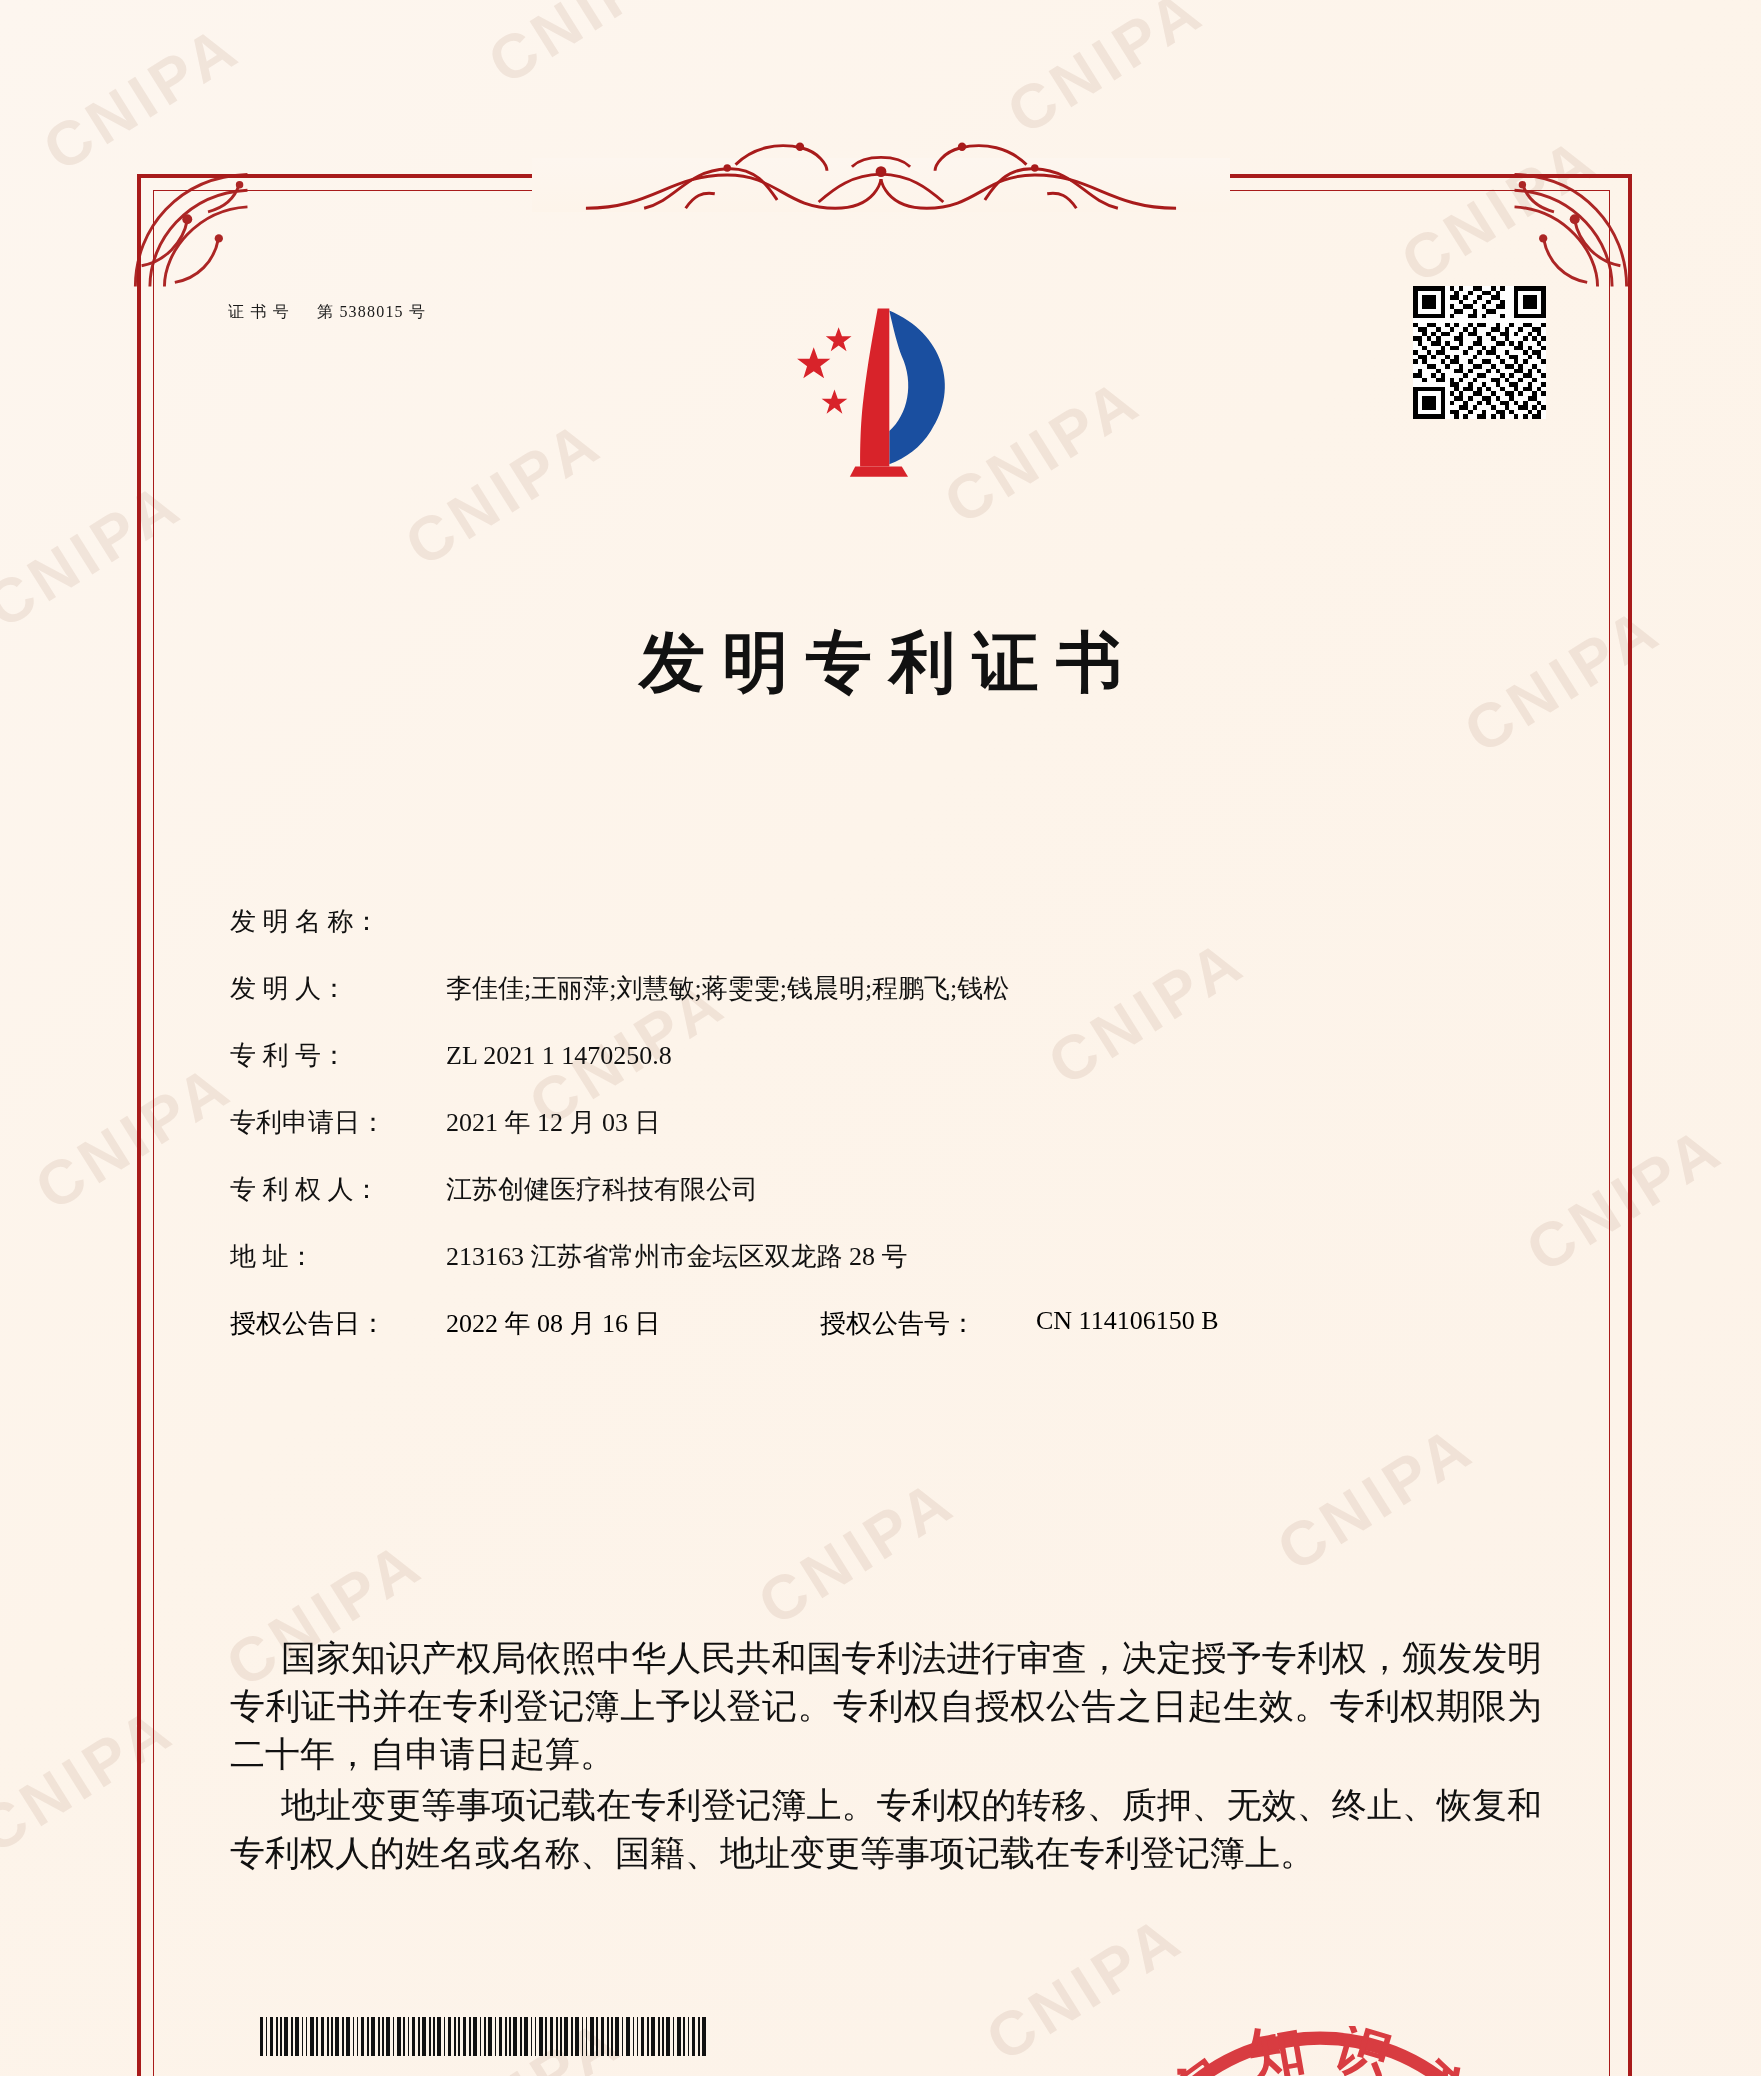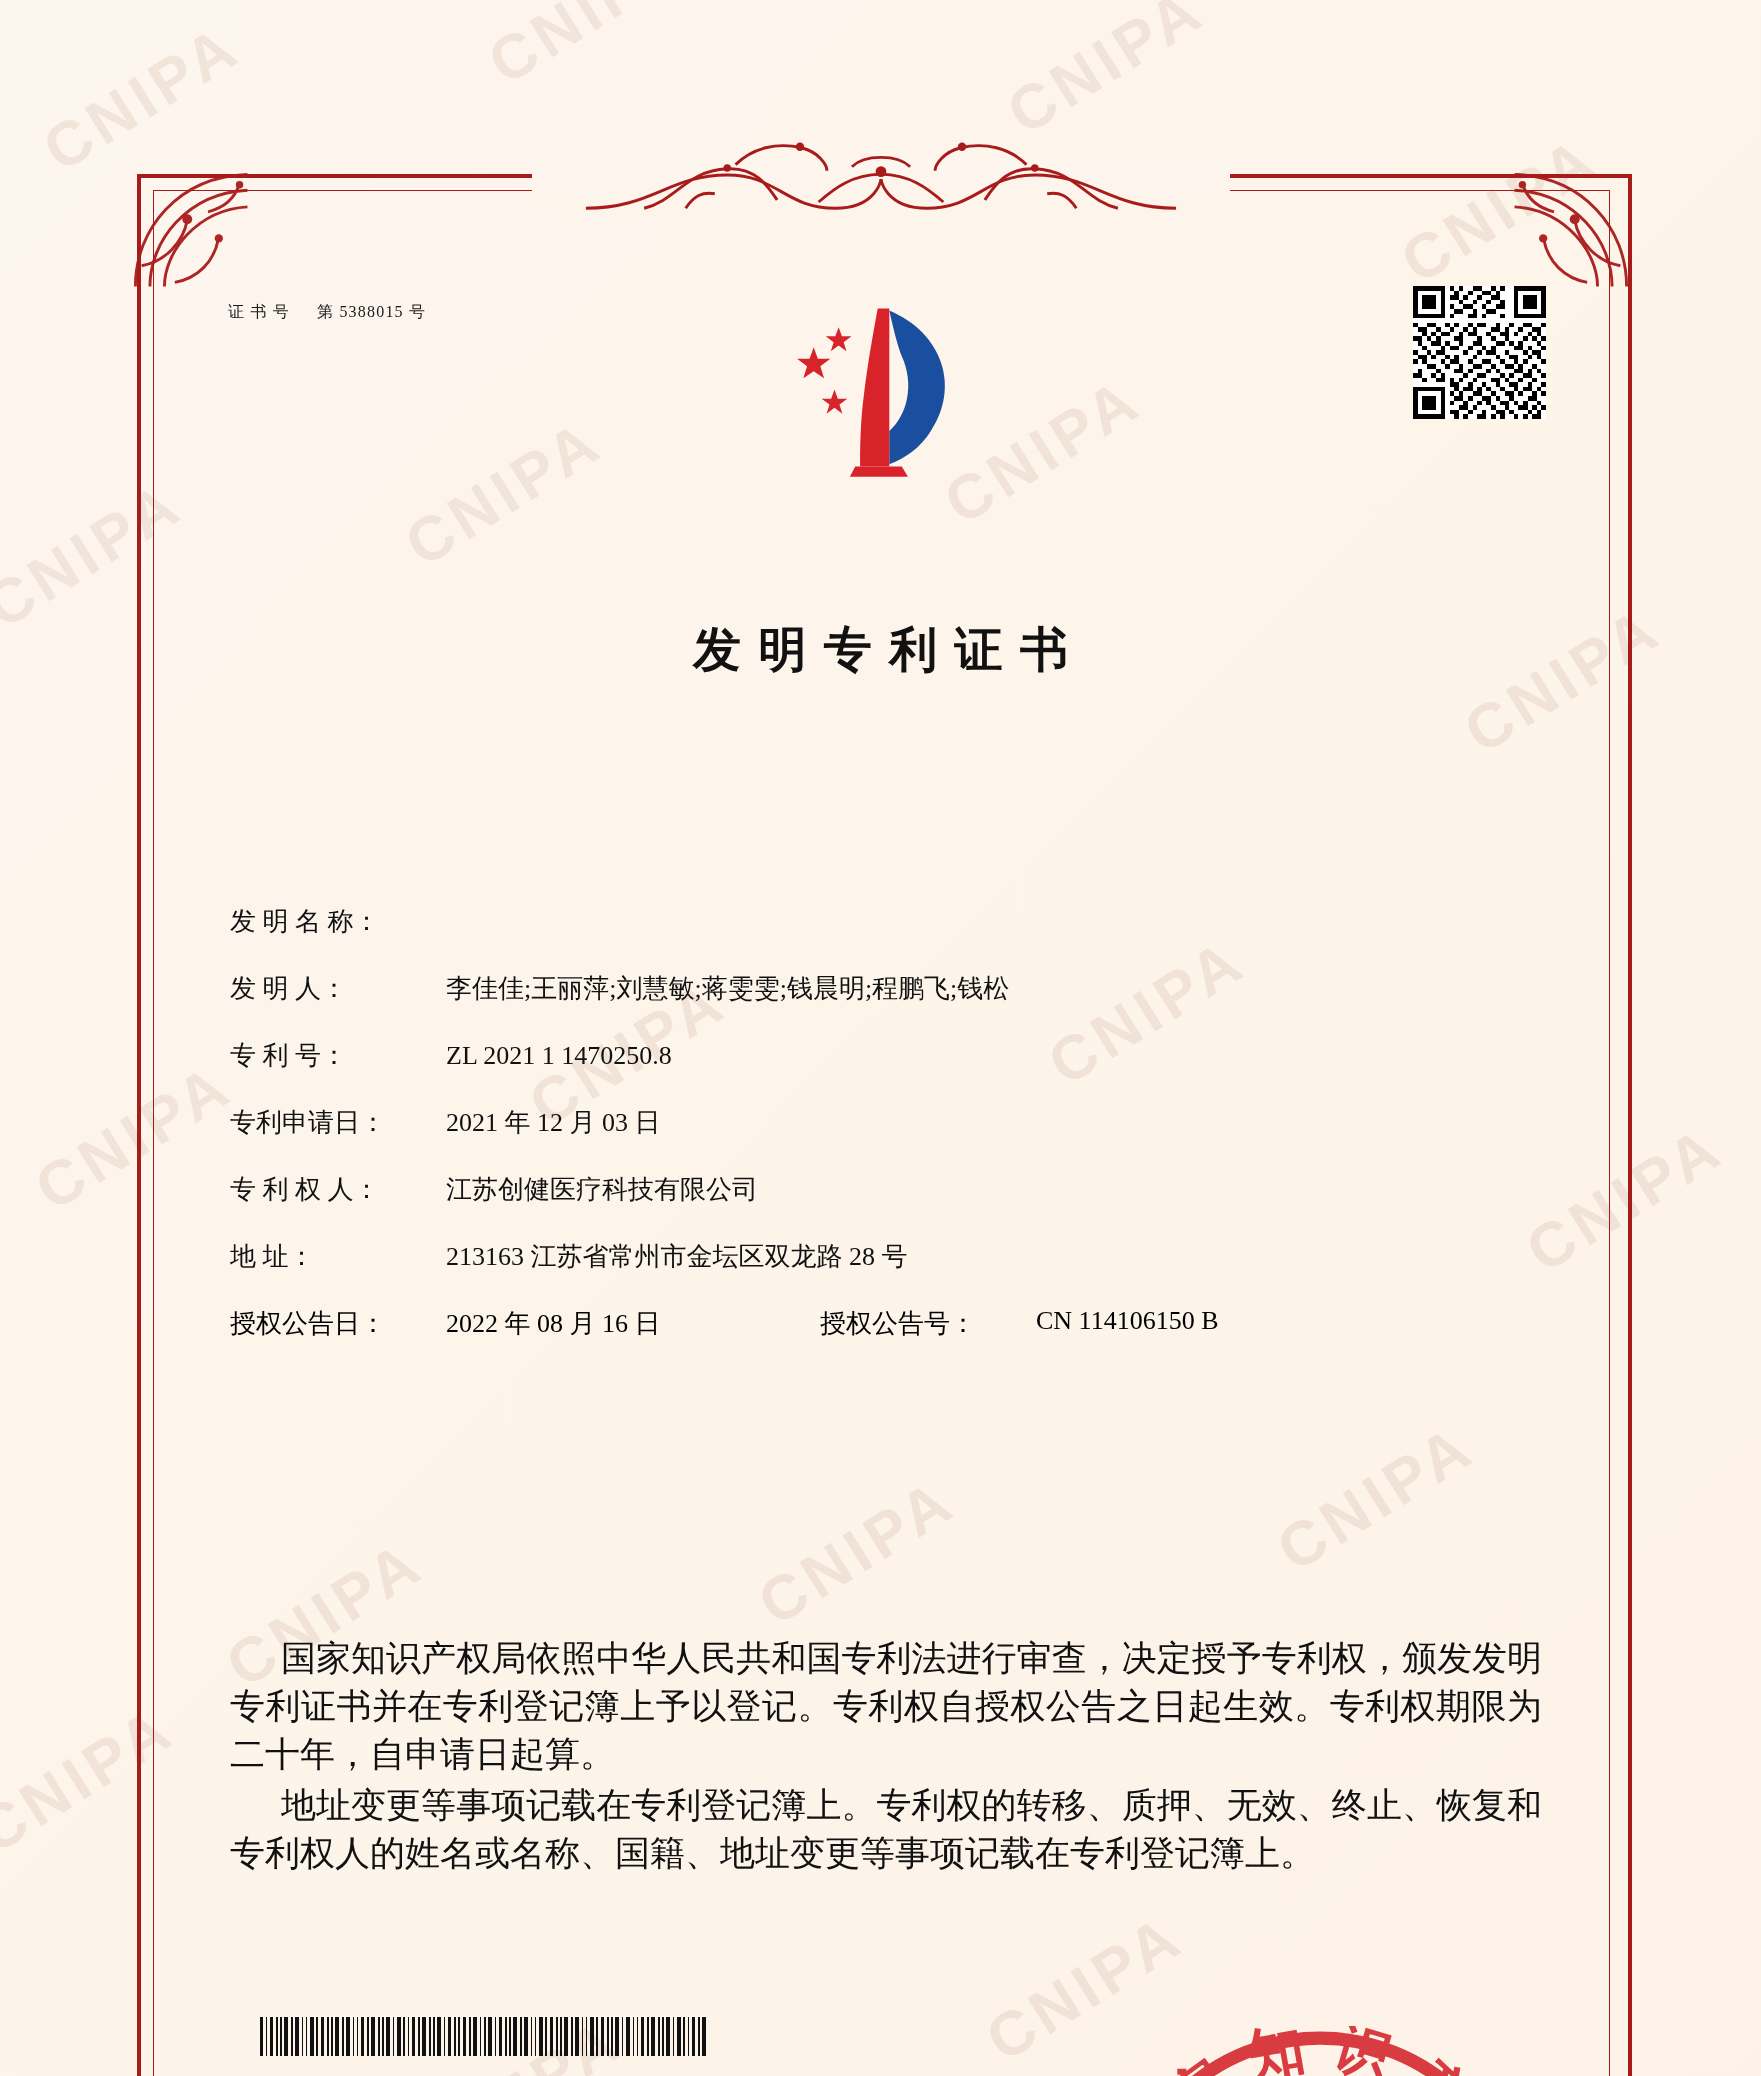--- a/index.html
+++ b/index.html
@@ -122,21 +122,21 @@
     width: 233px;
     height: 216px;
   }
 
   .title {
     position: absolute;
     left: 0;
     right: 0;
     top: 428px;
     text-align: center;
-    font-size: 48px;
+    font-size: 66px;
     font-weight: bold;
     letter-spacing: 17.4px;
     color: #111111;
     text-indent: 17.4px;
     font-family: "Liberation Serif", "DejaVu Serif", serif;
   }
 
   .fields {
     position: absolute;
     left: 77px;

